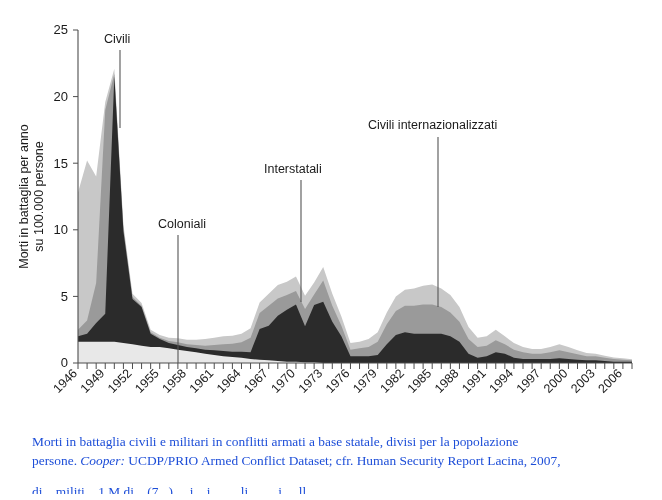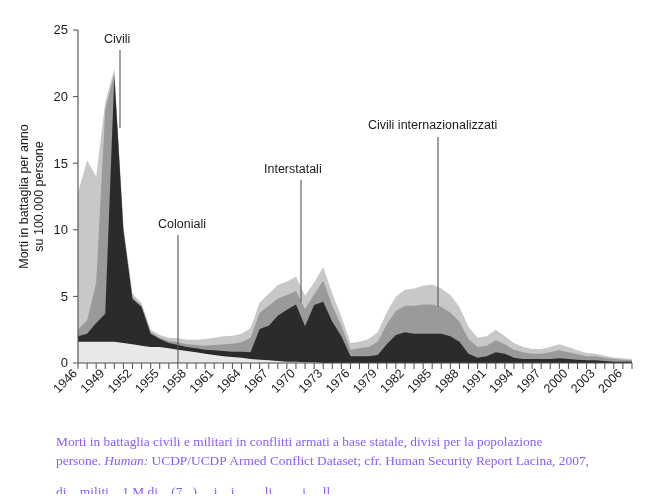--- a/index.html
+++ b/index.html
@@ -11,23 +11,23 @@
   #figure{position:absolute;left:0;top:0;width:662px;height:424px;}
   #chart-svg{display:block;}
   .axis-line{stroke:#4d4d4d;stroke-width:1.1;fill:none;}
   .tick-line{stroke:#4d4d4d;stroke-width:1;}
   .ytick-label{font-size:13px;fill:#1a1a1a;text-anchor:end;dominant-baseline:middle;}
   .xtick-label{font-size:12.5px;fill:#1a1a1a;}
   .ylabel{font-size:12.5px;fill:#1a1a1a;text-anchor:middle;}
   .ann-label{font-size:12.5px;fill:#1a1a1a;}
   .ann-line{stroke:#555;stroke-width:1.1;}
   .caption{
-    position:absolute;left:56px;top:432px;width:578px;
+    position:absolute;left:32px;top:432px;width:578px;
     font-family:"Liberation Serif",serif;font-size:13.4px;line-height:1.42;
-    text-align:justify;color:#8b5cf6;
+    text-align:justify;color:#1d4ed8;
   }
   .caption .it{font-style:italic;}
   .caption .sc{font-variant:small-caps;font-size:13.4px;}
   .cap-line{display:block;white-space:nowrap;}
   .cap-clip{overflow:hidden;height:12px;margin-top:12px;}
 </style>
 </head>
 <body>
 
 <div id="figure">
@@ -153,15 +153,15 @@
         <text class="ann-label" x="264" y="173">Interstatali</text>
         <line class="ann-line" x1="301" y1="180" x2="301" y2="302"></line>
         <text class="ann-label" x="368" y="129">Civili internazionalizzati</text>
         <line class="ann-line" x1="438" y1="137" x2="438" y2="307"></line>
       </g>
   </svg>
 </div>
 
 <div class="caption">
   <span class="cap-line">Morti in battaglia civili e militari in conflitti armati a base statale, divisi per la popolazione</span>
-  <span class="cap-line"><span>persone. </span><span class="it">Human:</span><span class="sc"> UCDP/UCDP</span><span> Armed Conflict Dataset; cfr. Human Security Report Lacina, 2007,</span></span>
+  <span class="cap-line"><span>persone. </span><span class="it">Cooper:</span><span class="sc"> UCDP/PRIO</span><span> Armed Conflict Dataset; cfr. Human Security Report Lacina, 2007,</span></span>
   <span class="cap-line cap-clip">di... militi... 1 M di... (7...) ... i... i ... ... li ... ... i ... ll...</span>
 </div>
 
 </body></html>

